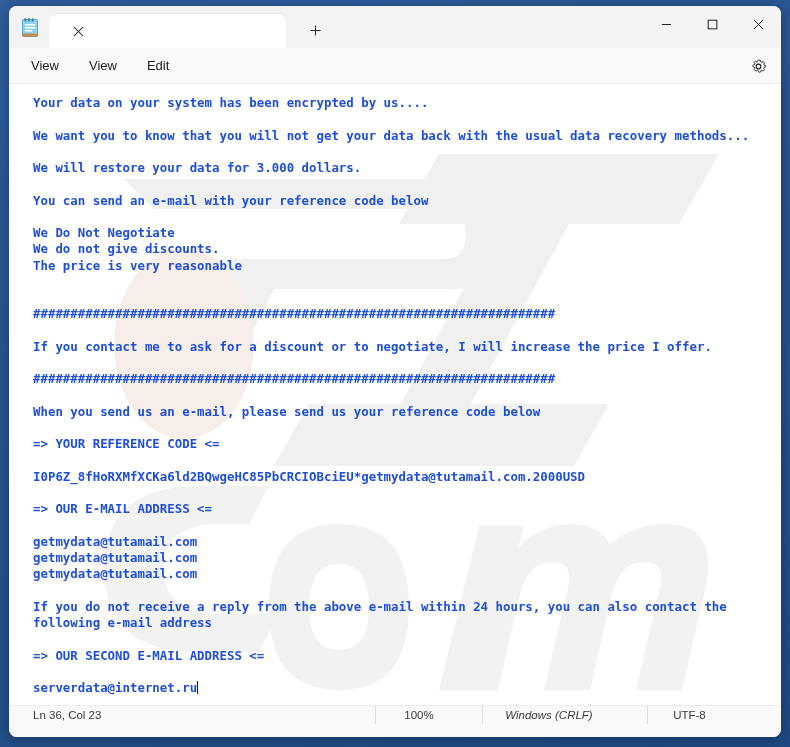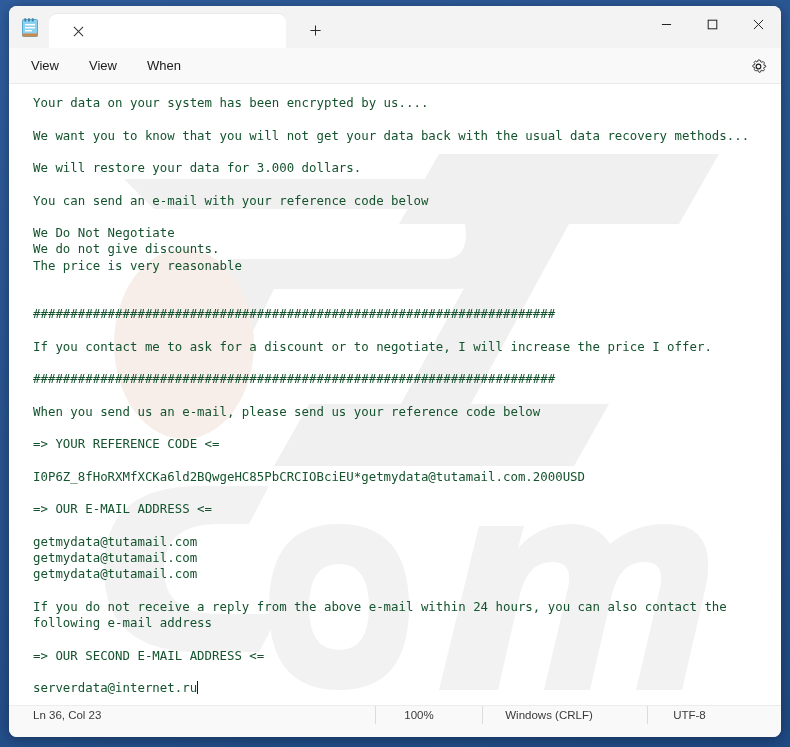--- a/index.html
+++ b/index.html
@@ -153,23 +153,24 @@
     z-index: 0;
   }
   .editor-text {
     position: relative;
     z-index: 1;
     margin: 0;
     padding: 11px 0 0 24px;
     font-family: "DejaVu Sans Mono", "Liberation Mono", monospace;
     font-size: 12.4px;
     line-height: 16.25px;
-    color: #14532d;
+    color: #1d4ed8;
     white-space: pre;
     letter-spacing: 0px;
+    font-weight: bold;
   }
   .caret {
     display: inline-block;
     width: 1px;
     height: 13px;
     background: #1a1a1a;
     vertical-align: -2px;
   }
 
   
@@ -185,21 +186,21 @@
   }
   .sb-cell {
     padding: 0 14px;
     height: 18px;
     display: flex;
     align-items: center;
   }
   .sb-lncol { width: 385px; padding-left: 24px; }
   .sb-sep { border-left: 1px solid #dcdcdc; }
   .sb-zoom { width: 75px; justify-content: flex-start; padding-left: 28px;}
-  .sb-eol  { width: 150px; padding-left: 22px; }
+  .sb-eol  { width: 150px; padding-left: 22px; font-style: italic; }
   .sb-enc  { width: 110px; padding-left: 25px; }
 </style>
 </head>
 <body>
 
 <div id="desktop">
 
   <div id="window">
 
     <div class="titlebar">
@@ -247,21 +248,21 @@
           <svg viewBox="0 0 12 12" width="11" height="11" aria-hidden="true">
             <path d="M1 1 L11 11 M11 1 L1 11" stroke="currentColor" stroke-width="1.05" fill="none"></path>
           </svg>
         </div>
       </div>
     </div>
 
     <div class="menubar">
       <div class="menuitem">View</div>
       <div class="menuitem">View</div>
-      <div class="menuitem">When</div>
+      <div class="menuitem">Edit</div>
 
       <div class="settings-btn">
         <svg viewBox="0 0 20 20" width="17" height="17" aria-hidden="true">
           <path d="M10 6.6a3.4 3.4 0 1 0 0 6.8 3.4 3.4 0 0 0 0-6.8zm0 1.3a2.1 2.1 0 1 1 0 4.2 2.1 2.1 0 0 1 0-4.2z" fill="#1b1b1b"></path>
           <path d="M8.9 1.6h2.2l.35 1.9a6.9 6.9 0 0 1 1.6.67l1.6-1.1 1.55 1.55-1.1 1.6c.29.5.52 1.04.67 1.6l1.9.35v2.2l-1.9.35a6.9 6.9 0 0 1-.67 1.6l1.1 1.6-1.55 1.55-1.6-1.1c-.5.29-1.04.52-1.6.67l-.35 1.9H8.9l-.35-1.9a6.9 6.9 0 0 1-1.6-.67l-1.6 1.1-1.55-1.55 1.1-1.6a6.9 6.9 0 0 1-.67-1.6l-1.9-.35V8.9l1.9-.35c.15-.56.38-1.1.67-1.6l-1.1-1.6 1.55-1.55 1.6 1.1c.5-.29 1.04-.52 1.6-.67zm1.1 2.1a6.3 6.3 0 1 0 0 12.6 6.3 6.3 0 0 0 0-12.6z" fill="#1b1b1b" opacity="0"></path>
           <path d="M10 2.2c-.33 0-.6.24-.65.56l-.19 1.29a5.9 5.9 0 0 0-1.25.52l-1.05-.78a.66.66 0 0 0-.86.06l-.94.94a.66.66 0 0 0-.06.86l.78 1.05c-.22.4-.39.81-.52 1.25l-1.29.19a.66.66 0 0 0-.56.65v1.33c0 .33.24.6.56.65l1.29.19c.13.44.3.86.52 1.25l-.78 1.05a.66.66 0 0 0 .6.86l.94.94c.23.23.59.26.86.06l1.05-.78c.39.22.81.39 1.25.52l.19 1.29c.5.32.32.56.65.56h1.33c.33 0 .6-.24.65-.56l.19-1.29c.44-.13.86-.3 1.25-.52l1.05.78c.27.2.63.17.86-.06l.94-.94c.23-.23.26-.59.06-.86l-.78-1.05c.22-.39.39-.81.52-1.25l1.29-.19a.66.66 0 0 0 .56-.65V9.34a.66.66 0 0 0-.56-.65l-1.29-.19a5.9 5.9 0 0 0-.52-1.25l.78-1.05a.66.66 0 0 0-.06-.86l-.94-.94a.66.66 0 0 0-.86-.06l-1.05.78a5.9 5.9 0 0 0-1.25-.52l-.19-1.29a.66.66 0 0 0-.65-.56z" fill="none" stroke="#1b1b1b" stroke-width="1.05"></path>
         </svg>
       </div>
     </div>
 

